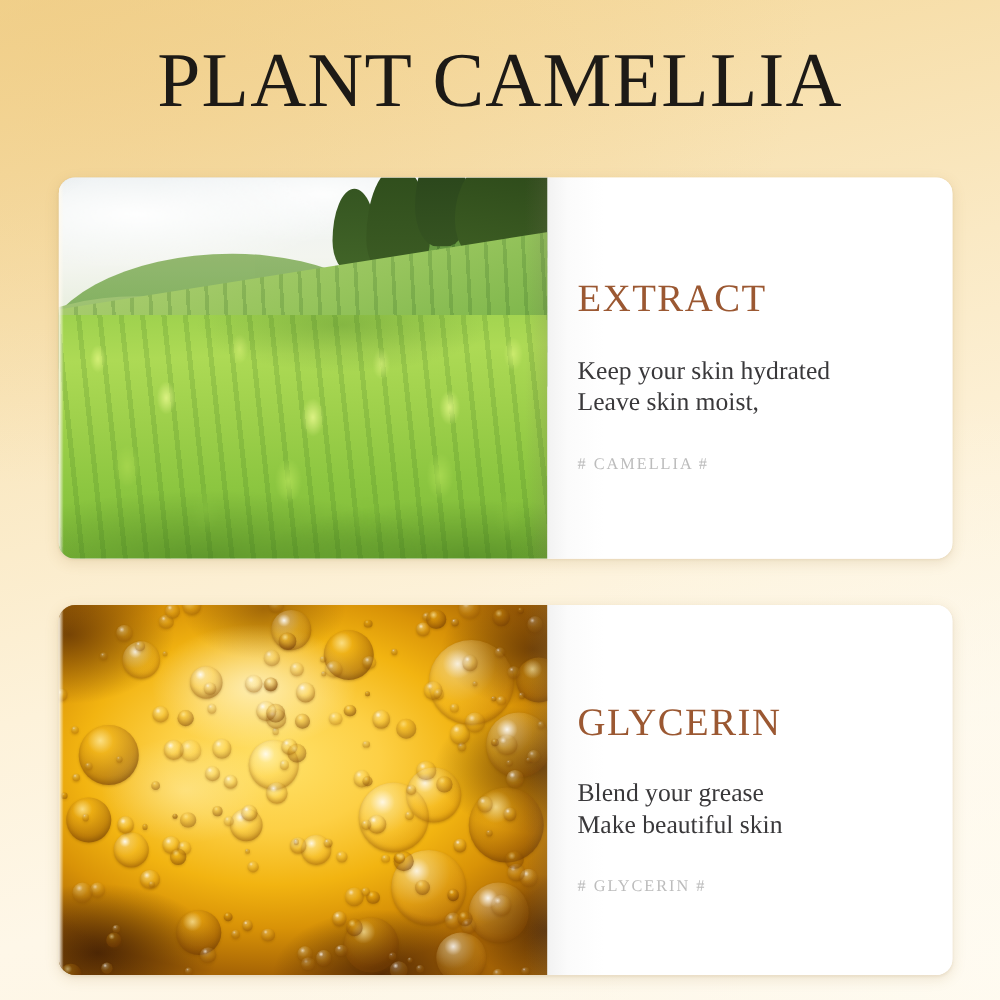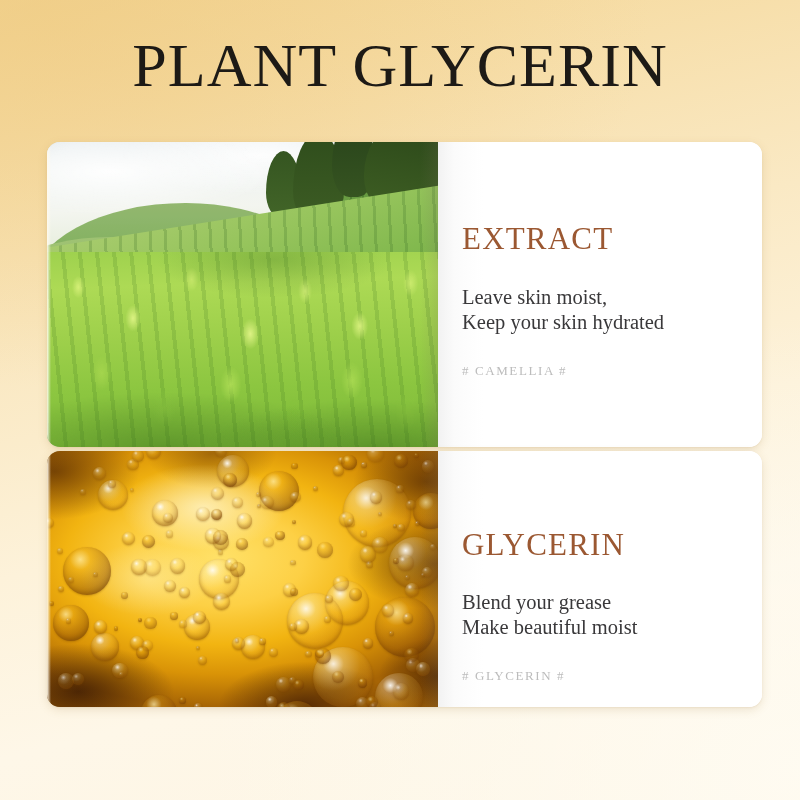--- a/index.html
+++ b/index.html
@@ -51,21 +51,21 @@
     left:47px;
     width:715px;
     background:#ffffff;
     border-radius:13px;
     overflow:hidden;
     box-shadow:0 3px 10px rgba(163,126,64,.18),
                0 1px 2px rgba(163,126,64,.10);
     display:flex;
   }
   #card-camellia { top:142px;  height:305px; }
-  #card-glycerin { top:451px;  height:256px; }
+  #card-glycerin { top:484px;  height:296px; }
 
   .card-photo {
     position:relative;
     width:391px;
     flex:0 0 391px;
     overflow:hidden;
     background:#cfcfc6;
   }
   .card-photo::after{          
     content:"";
@@ -273,21 +273,21 @@
     position:absolute; inset:0;
     background:radial-gradient(120% 112% at 50% 46%, rgba(0,0,0,0) 52%, rgba(60,28,2,.34) 100%);
   }
 </style>
 </head>
 <body>
 
 <div id="bg-base"></div>
 <div id="bg-wash"></div>
 
-<div id="title">PLANT GLYCERIN</div>
+<div id="title">PLANT CAMELLIA</div>
 
 <div class="card" id="card-camellia">
 
   <div class="card-photo">
     <div class="ph tea-sky">
       <div class="tea-sky-cloud"></div>
     </div>
     <div class="tea-hill-far"></div>
     <div class="tea-hill-far2"></div>
     <div class="tea-hill-left"></div>
@@ -305,22 +305,22 @@
       <div class="tea-fore-stripes"></div>
       <div class="tea-fore-tex"></div>
       <div class="tea-fore-dark"></div>
     </div>
     <div class="tea-vign"></div>
   </div>
 
   <div class="card-body">
     <div class="ing-name">EXTRACT</div>
     <div class="ing-lines">
+      <div>Keep your skin hydrated</div>
       <div>Leave skin moist,</div>
-      <div>Keep your skin hydrated</div>
     </div>
     <div class="ing-tag"># CAMELLIA #</div>
   </div>
 </div>
 
 <div class="card" id="card-glycerin">
 
   <div class="card-photo">
     <div class="gly-base"></div>
     <div class="gly-dark"></div>
@@ -498,17 +498,17 @@
         <div class="bub dark" style="left:1.4651465432090447px;top:287.0541064595124px;width:16.335268980048255px;height:16.335268980048255px;opacity:0.83;"></div>
         <div class="bub lite" style="left:313.3051820375515px;top:79.44006071306768px;width:6.422838092978503px;height:6.422838092978503px;opacity:0.69;"></div>
       </div>
     <div class="gly-vign"></div>
   </div>
 
   <div class="card-body">
     <div class="ing-name">GLYCERIN</div>
     <div class="ing-lines">
       <div>Blend your grease</div>
-      <div>Make beautiful moist</div>
+      <div>Make beautiful skin</div>
     </div>
     <div class="ing-tag"># GLYCERIN #</div>
   </div>
 </div>
 
 </body></html>

